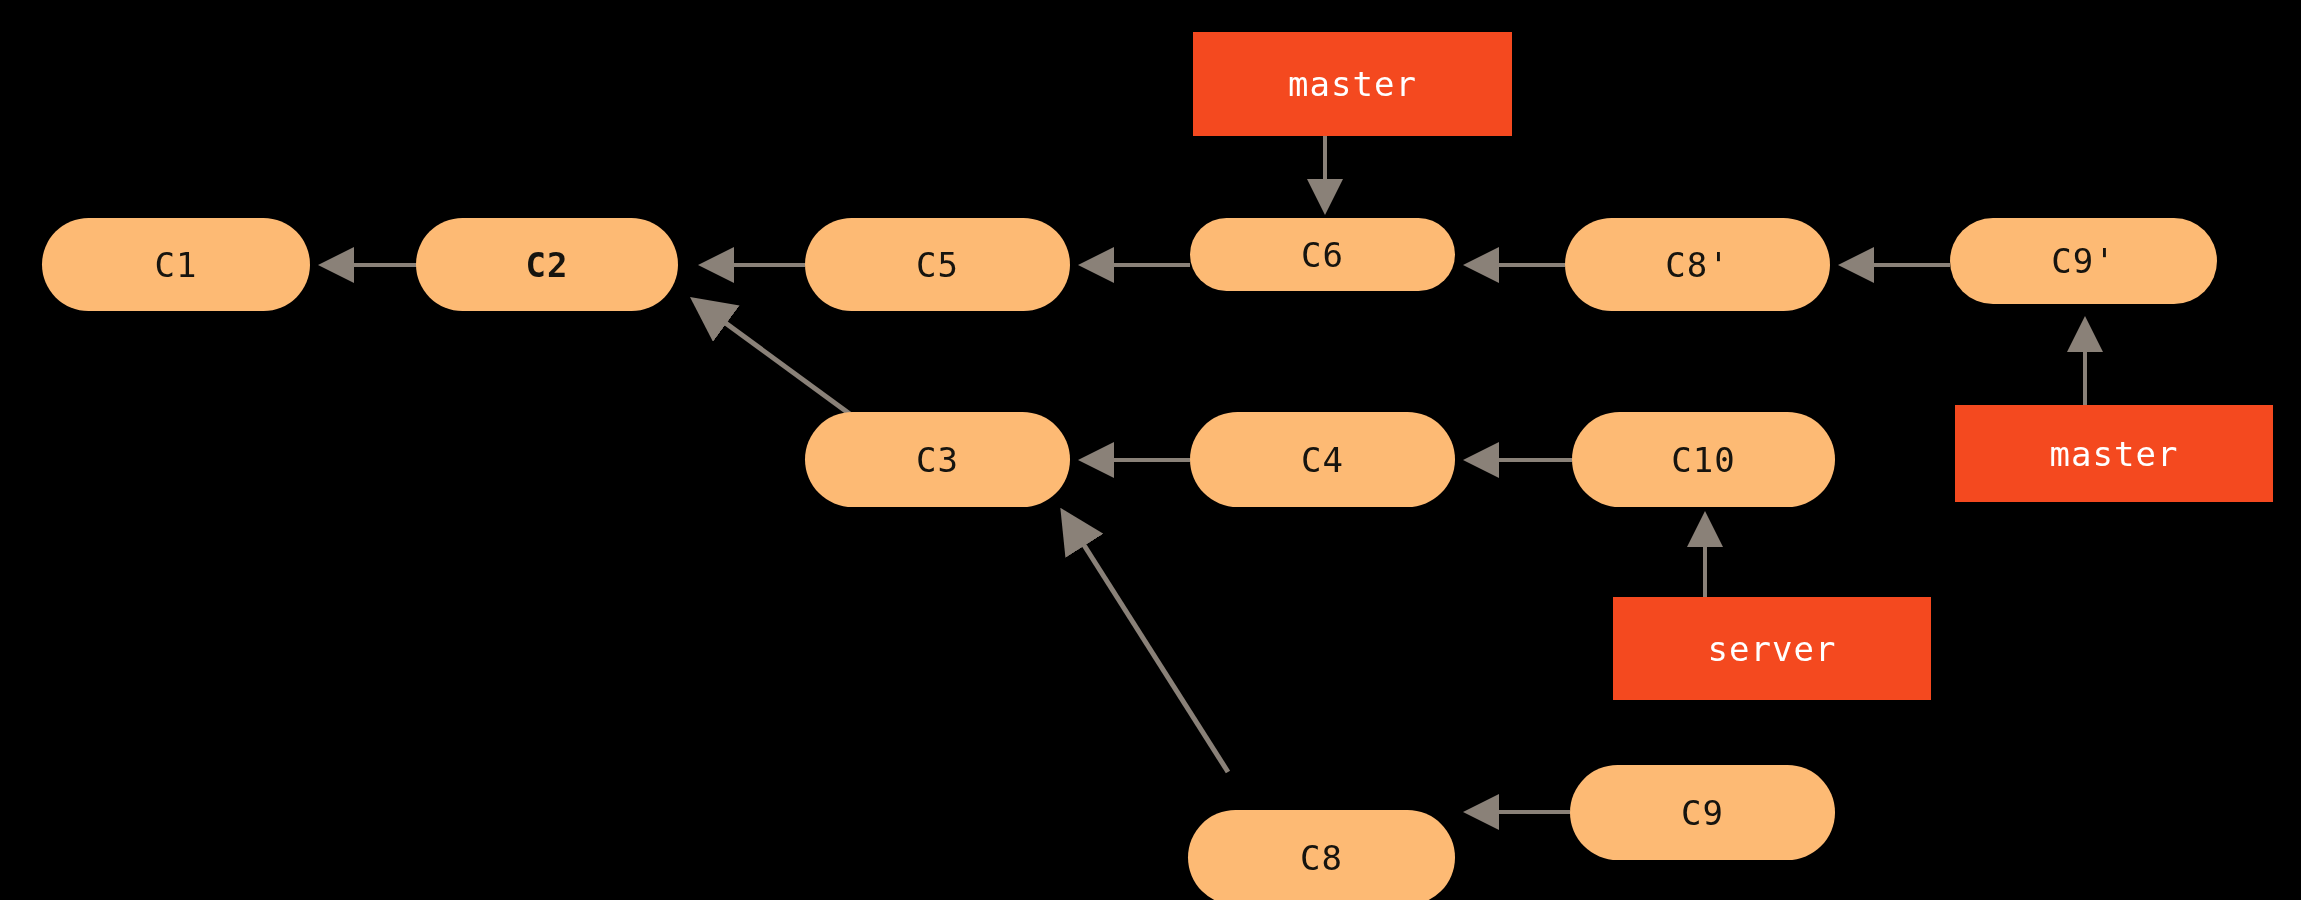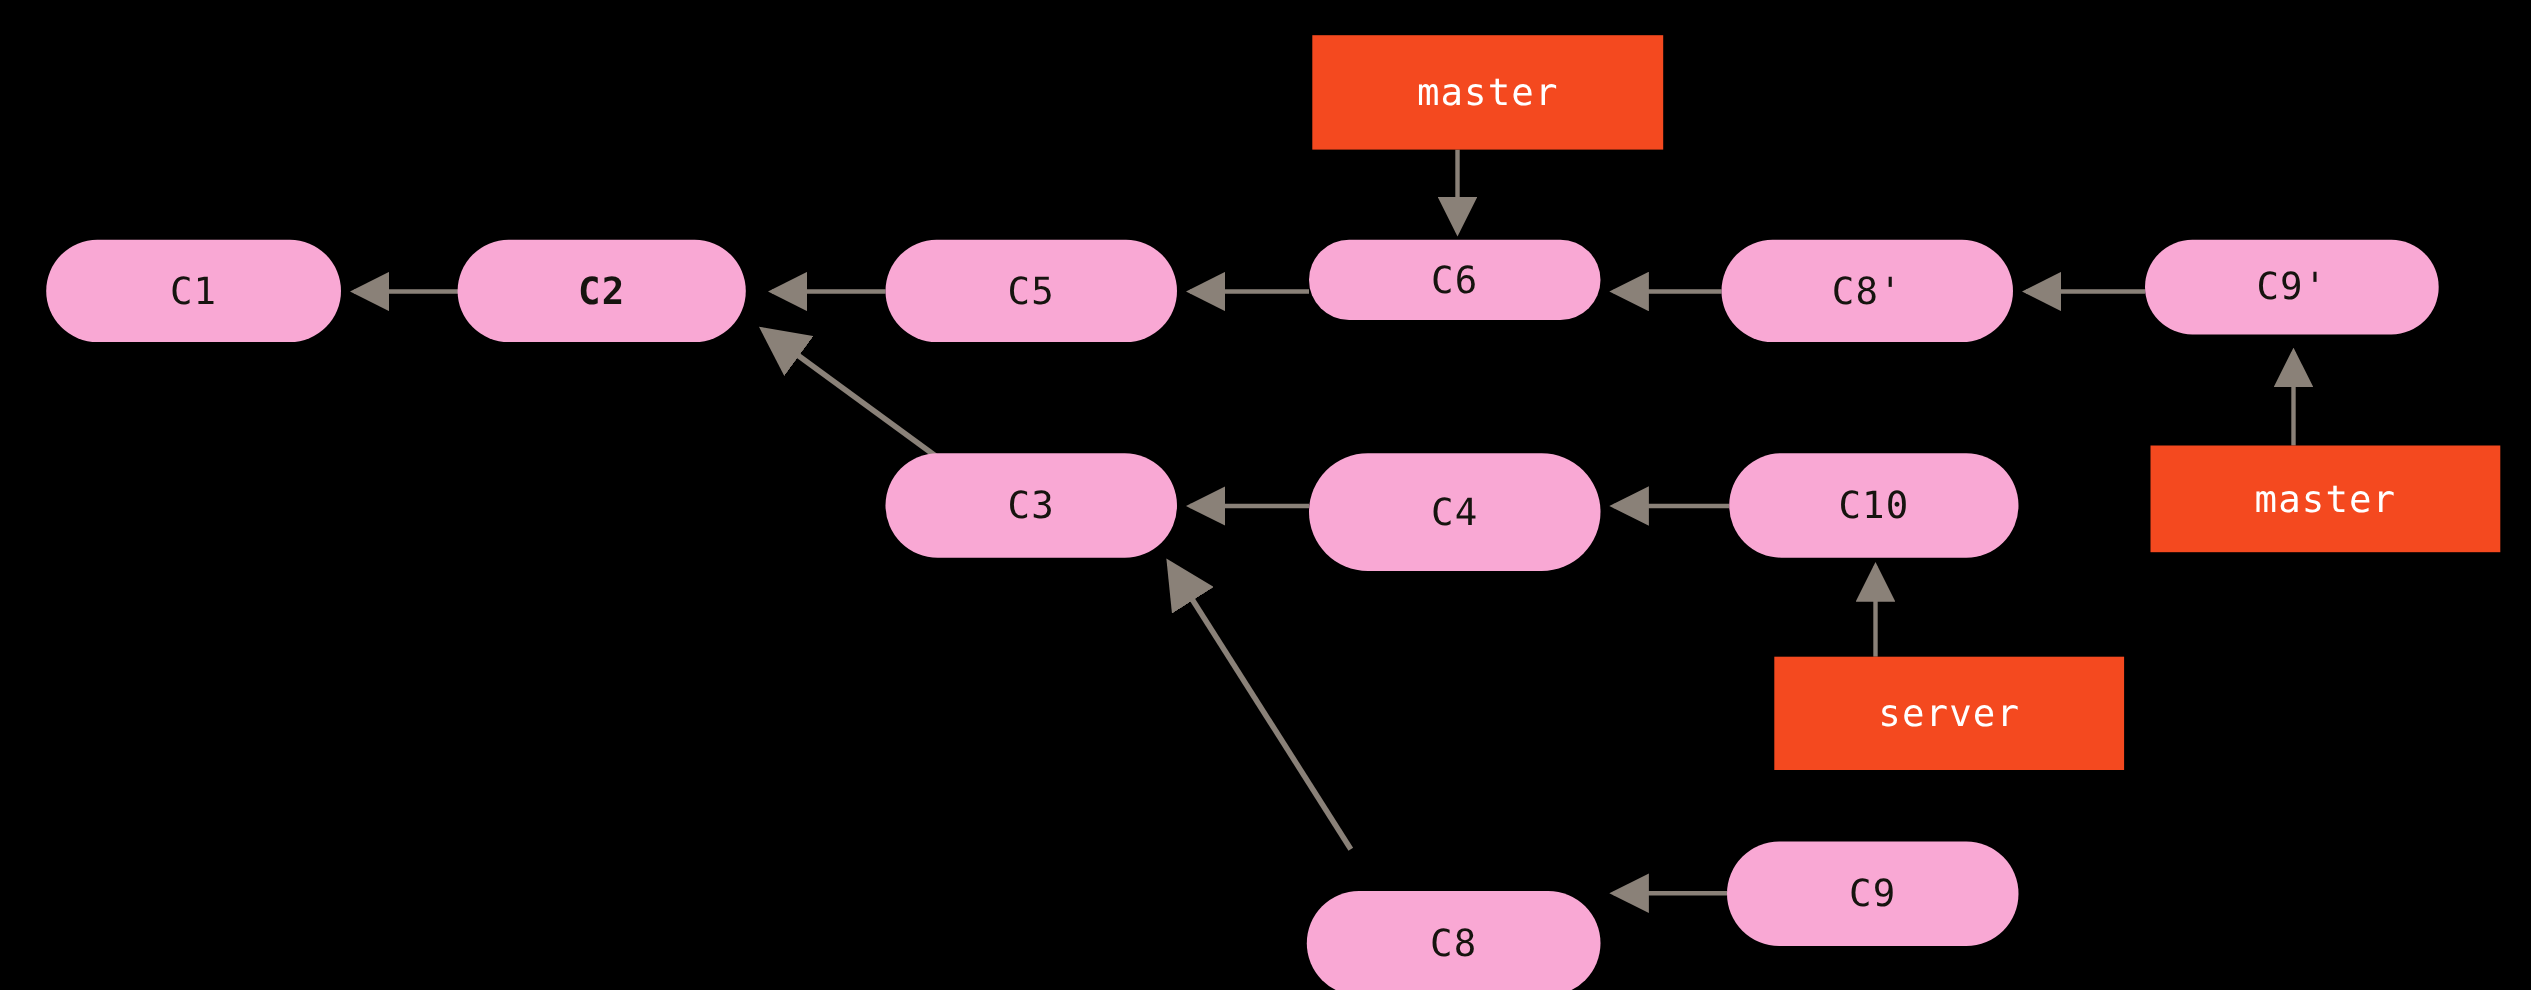--- a/index.html
+++ b/index.html
@@ -20,21 +20,21 @@
     position: absolute;
     left: 0;
     top: 0;
     width: 2301px;
     height: 900px;
     pointer-events: none;
   }
   .commit-node {
     position: absolute;
     box-sizing: border-box;
-    background: #f9a8d4;
+    background: #fdba74;
     border-radius: 999px;
     display: flex;
     align-items: center;
     justify-content: center;
     color: #16140F;
     font-size: 34px;
     letter-spacing: 1px;
     line-height: 1;
     z-index: 3;
     user-select: none;
@@ -90,21 +90,21 @@
   </svg>
 
   <div class="commit-node" style="left:42px;  top:218px; width:268px; height:93px;">C1</div>
   <div class="commit-node" style="left:416px; top:218px; width:262px; height:93px;font-weight:bold;">C2</div>
   <div class="commit-node" style="left:805px; top:218px; width:265px; height:93px;">C5</div>
   <div class="commit-node" style="left:1190px; top:218px; width:265px; height:73px;">C6</div>
   <div class="commit-node" style="left:1565px; top:218px; width:265px; height:93px;">C8'</div>
   <div class="commit-node" style="left:1950px; top:218px; width:267px; height:86px;">C9'</div>
 
   <div class="commit-node" style="left:805px; top:412px; width:265px; height:95px;">C3</div>
-  <div class="commit-node" style="left:1190px; top:412px; width:265px; height:107px;">C4</div>
+  <div class="commit-node" style="left:1190px; top:412px; width:265px; height:95px;">C4</div>
   <div class="commit-node" style="left:1572px; top:412px; width:263px; height:95px;">C10</div>
 
   <div class="commit-node" style="left:1188px; top:765px; width:267px; height:95px;margin-top:45px;">C8</div>
   <div class="commit-node" style="left:1570px; top:765px; width:265px; height:95px;">C9</div>
 
   <div class="branch-label" style="left:1193px; top:32px; width:319px; height:104px;">master</div>
   <div class="branch-label" style="left:1955px; top:405px; width:318px; height:97px;">master</div>
   <div class="branch-label" style="left:1575px; top:597px; width:318px; height:103px;margin-left:38px;">server</div>
 
 </div>

